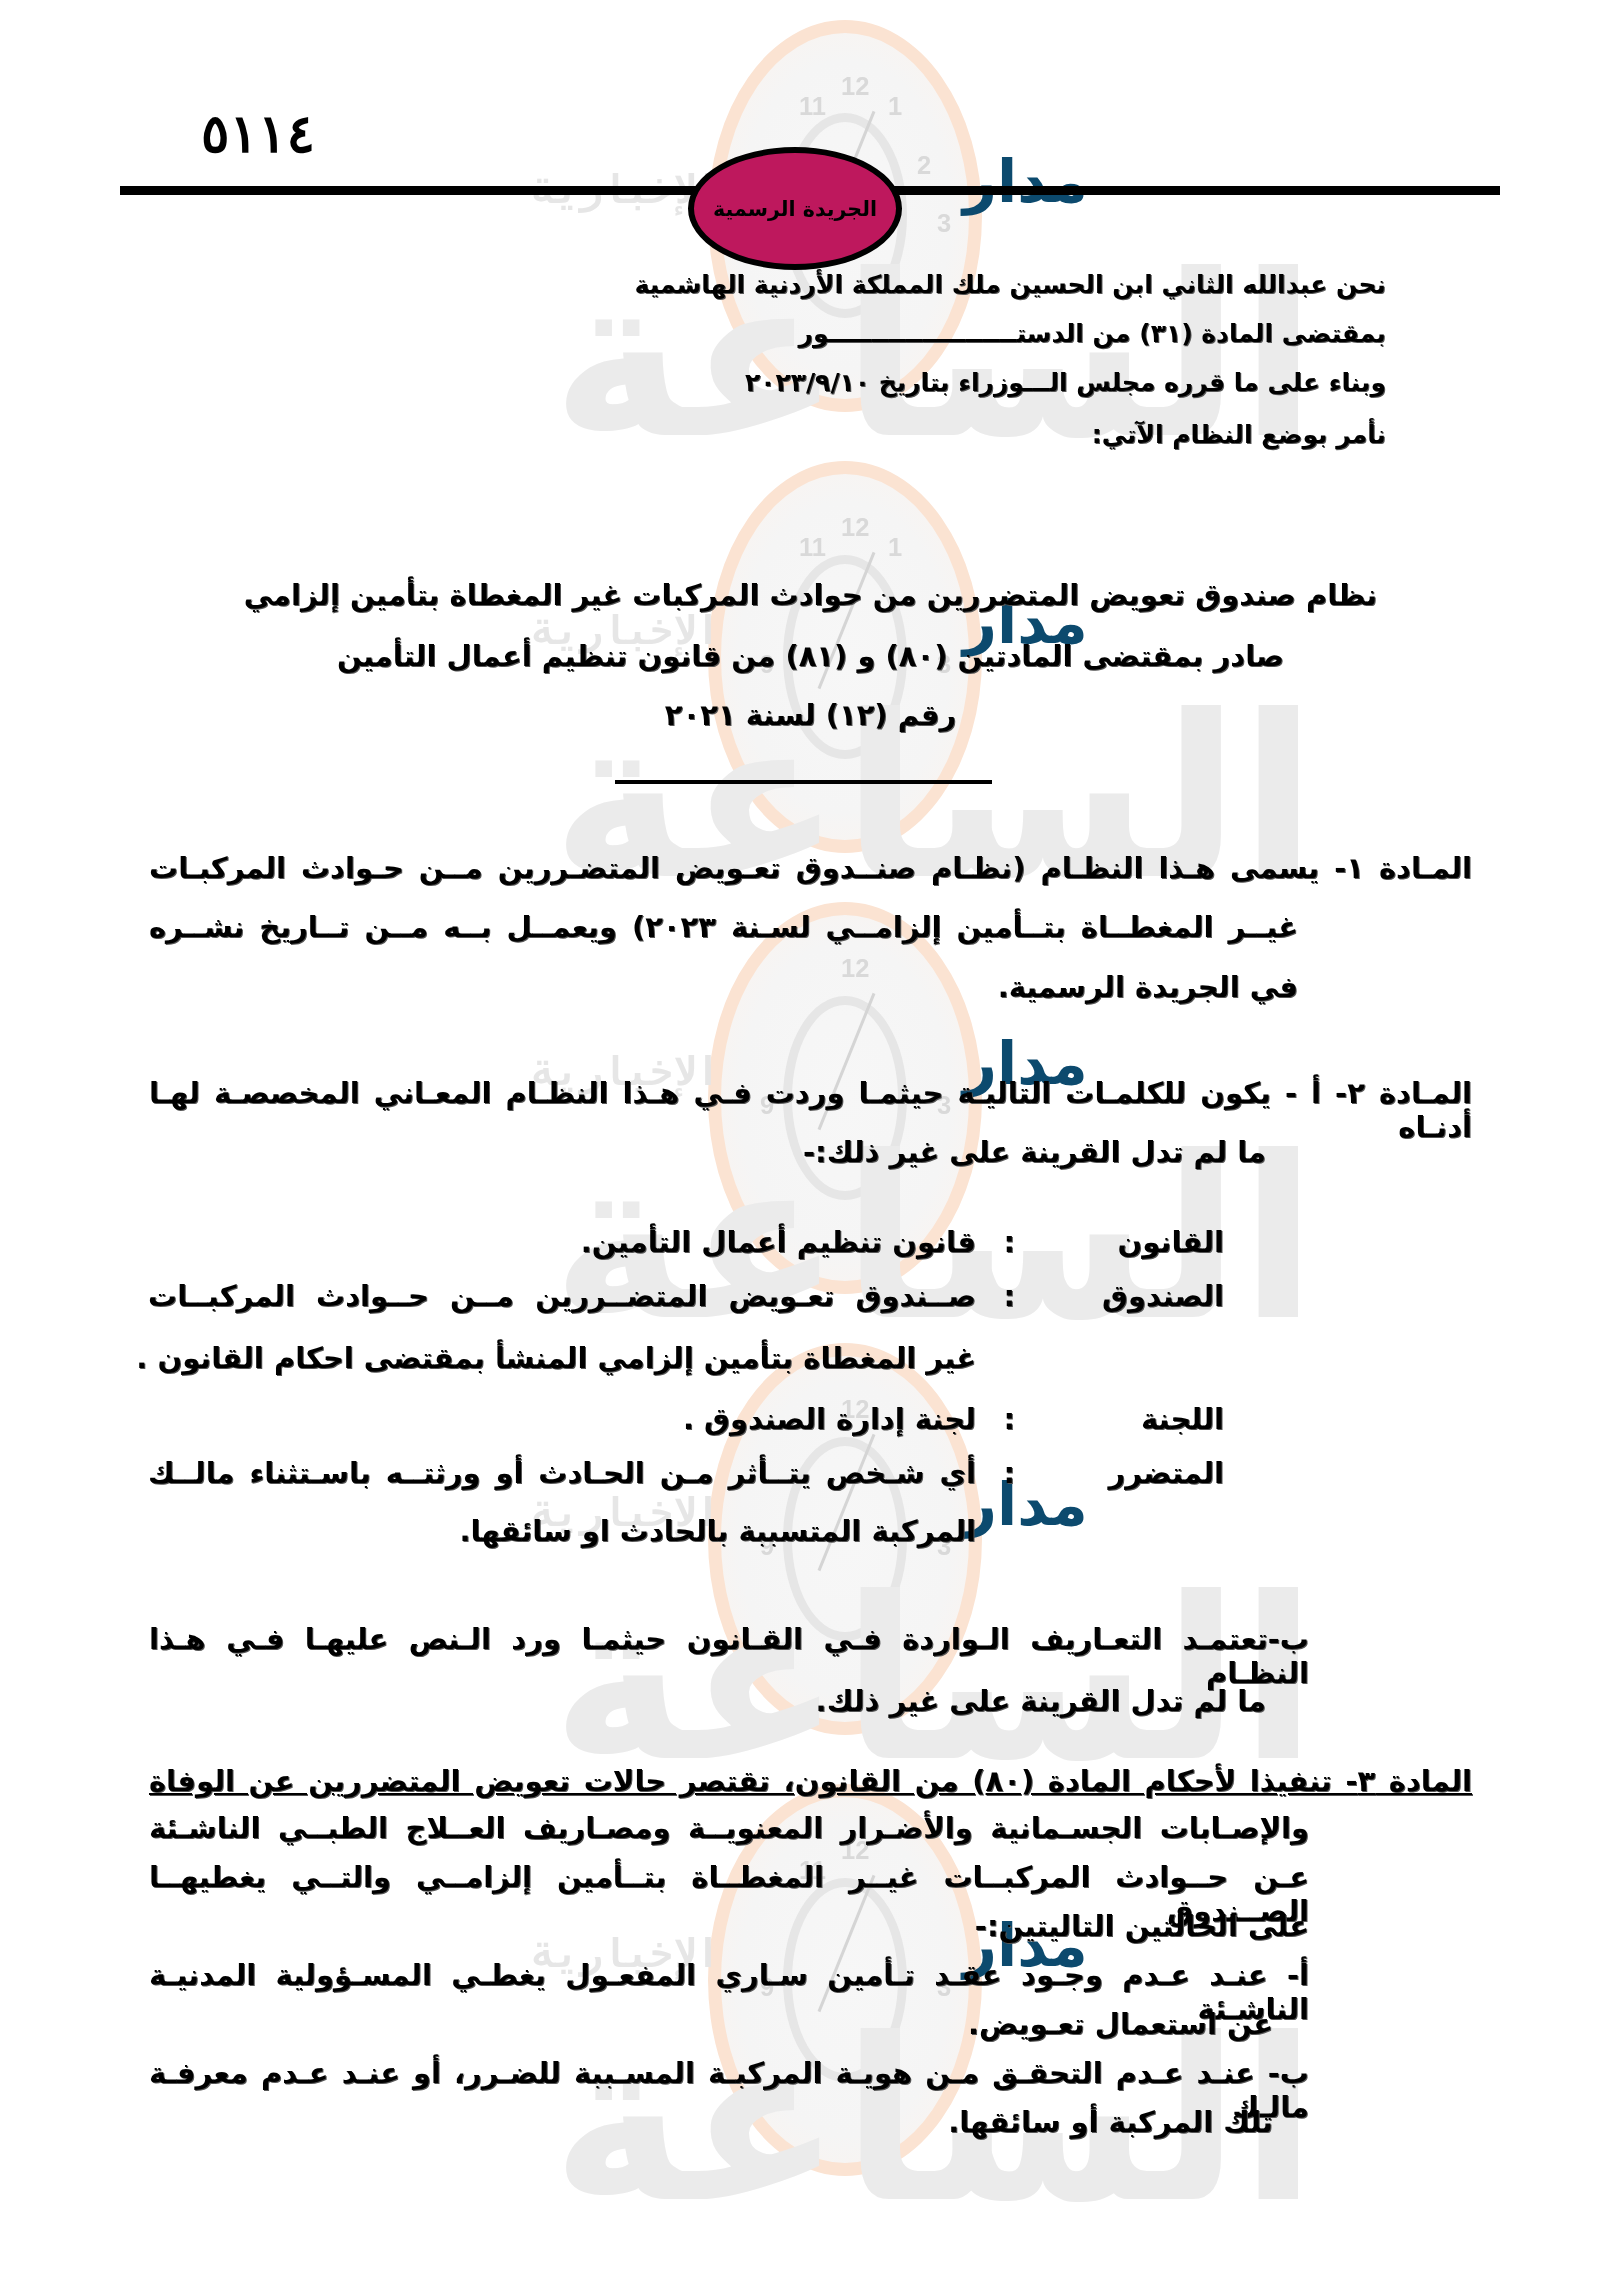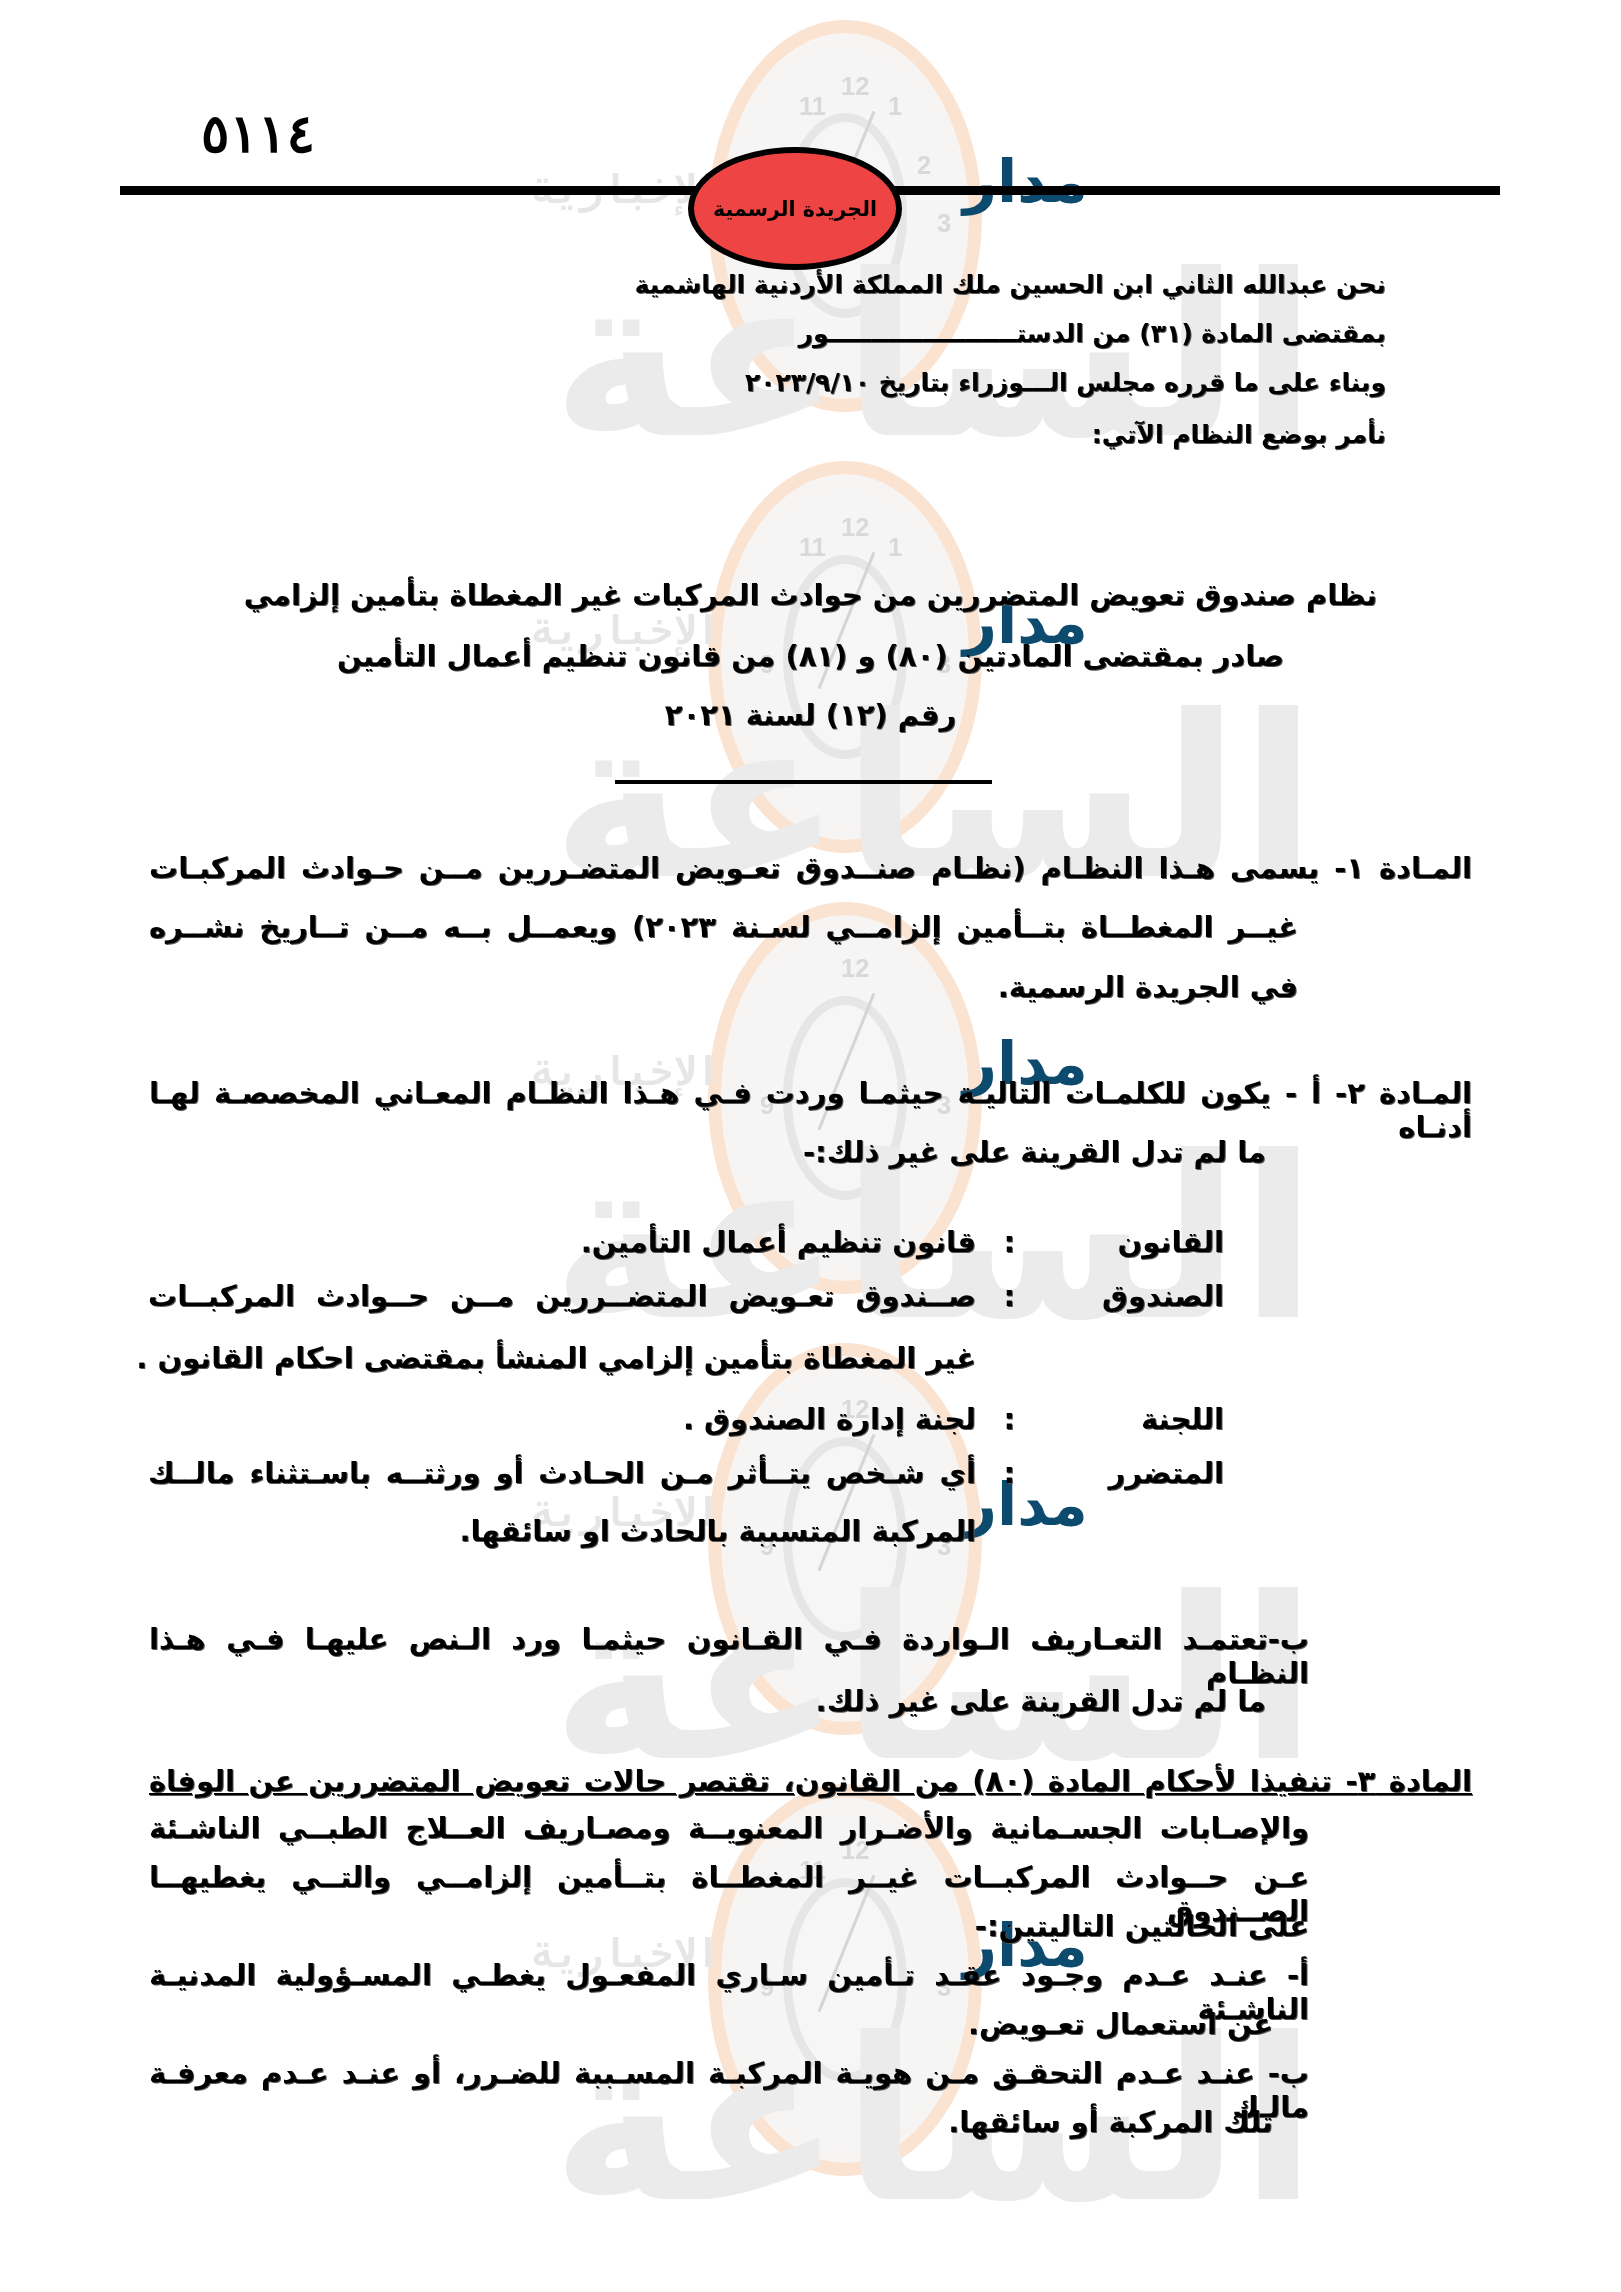--- a/index.html
+++ b/index.html
@@ -55,21 +55,21 @@
       direction: rtl;
     }
     .header-rule {
       position: absolute; left: 120px; top: 186px;
       width: 1380px; height: 8.8px; background: #000;
     }
     .header-oval {
       position: absolute; left: 688px; top: 147px;
       width: 214px; height: 123px;
       border: 6.9px solid #000; border-radius: 50%;
-      background: #ef4444; box-sizing: border-box;
+      background: #be185d; box-sizing: border-box;
       display: flex; align-items: center; justify-content: center;
     }
     .header-oval span {
       font-family: "DejaVu Sans", sans-serif;
       font-size: 20.6px; font-weight: bold;
     }
 
     .line {
       position: absolute;
       font-family: "DejaVu Sans", sans-serif;

